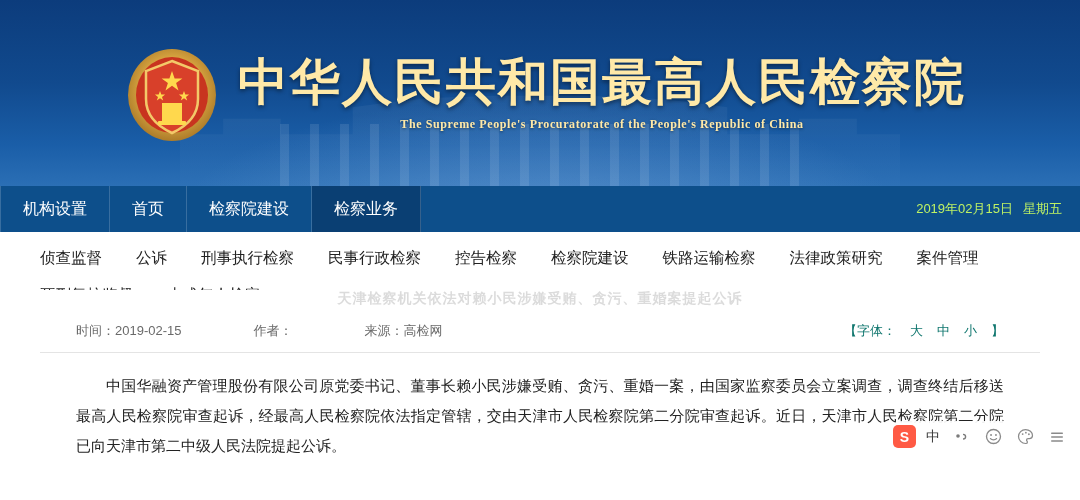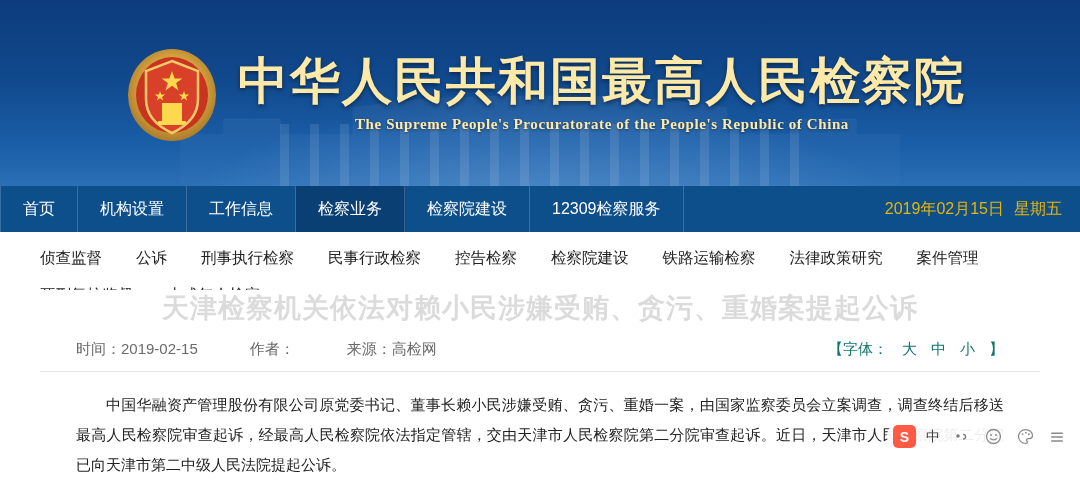--- a/index.html
+++ b/index.html
@@ -74,21 +74,21 @@
     letter-spacing: 2px;
     color: #ffe9a8;
     text-shadow: 0 2px 4px rgba(0,0,0,.45);
     line-height: 1.08;
     white-space: nowrap;
   }
   .title-en {
     margin-top: 8px;
     font-family: "Liberation Serif", serif;
     font-weight: bold;
-    font-size: 15px;
+    font-size: 12px;
     color: #ffe9a8;
     letter-spacing: .6px;
     text-shadow: 0 1px 3px rgba(0,0,0,.45);
     white-space: nowrap;
   }
 
   
   .navbar {
     position: relative;
     width: 1080px; height: 46px;
@@ -118,22 +118,22 @@
     width: 0; height: 0;
     border-left: 9px solid transparent;
     border-right: 9px solid transparent;
     border-top: 9px solid #0a3f73;
   }
   .nav-date {
     margin-left: auto;
     display: flex; align-items: center;
     gap: 10px;
     padding-right: 18px;
-    color: #eab308;
-    font-size: 16px;
+    color: #bef264;
+    font-size: 13px;
     white-space: nowrap;
   }
 
   
   .subnav {
     position: relative;
     width: 1080px;
     padding: 16px 40px 6px 40px;
     background: #ffffff;
   }
@@ -155,33 +155,33 @@
   .article {
     position: relative;
     width: 1080px;
     padding: 0 40px;
     background: #ffffff;
   }
   .article-title {
     text-align: center;
     font-family: "Liberation Serif", serif;
     font-weight: bold;
-    font-size: 27px;
+    font-size: 14px;
     color: #bfbfbf;
     letter-spacing: 1px;
     margin-top: -22px;
     opacity: .55;
     white-space: nowrap;
   }
   .meta-row {
     display: flex;
     align-items: center;
-    gap: 52px;
+    gap: 72px;
     padding: 14px 36px 12px 36px;
-    font-size: 15px;
+    font-size: 13px;
     color: #6a6a6a;
     border-bottom: 1px solid #e4e4e4;
   }
   .meta-item { white-space: nowrap; }
   .meta-right {
     margin-left: auto;
     display: flex;
     align-items: center;
     gap: 14px;
     white-space: nowrap;
@@ -270,36 +270,30 @@
       </div>
       <div class="title-wrap">
         <div class="title-cn">中华人民共和国最高人民检察院</div>
         <div class="title-en">The Supreme People's Procuratorate of the People's Republic of China</div>
       </div>
     </div>
   </div>
 
   <div class="navbar">
     <div class="nav-item">
+        <span>机构设置</span>
+      </div>
+    <div class="nav-item">
         <span>首页</span>
       </div>
     <div class="nav-item">
-        <span>机构设置</span>
-      </div>
-    <div class="nav-item">
-        <span>工作信息</span>
+        <span>检察院建设</span>
       </div>
     <div class="nav-item active">
         <span>检察业务</span>
-      </div>
-    <div class="nav-item">
-        <span>检察院建设</span>
-      </div>
-    <div class="nav-item">
-        <span>12309检察服务</span>
       </div>
     <div class="nav-date">
       <span>2019年02月15日</span>
       <span>星期五</span>
     </div>
   </div>
 
   <div class="subnav">
     <div class="subnav-row">
       <span class="subnav-item">侦查监督</span>

